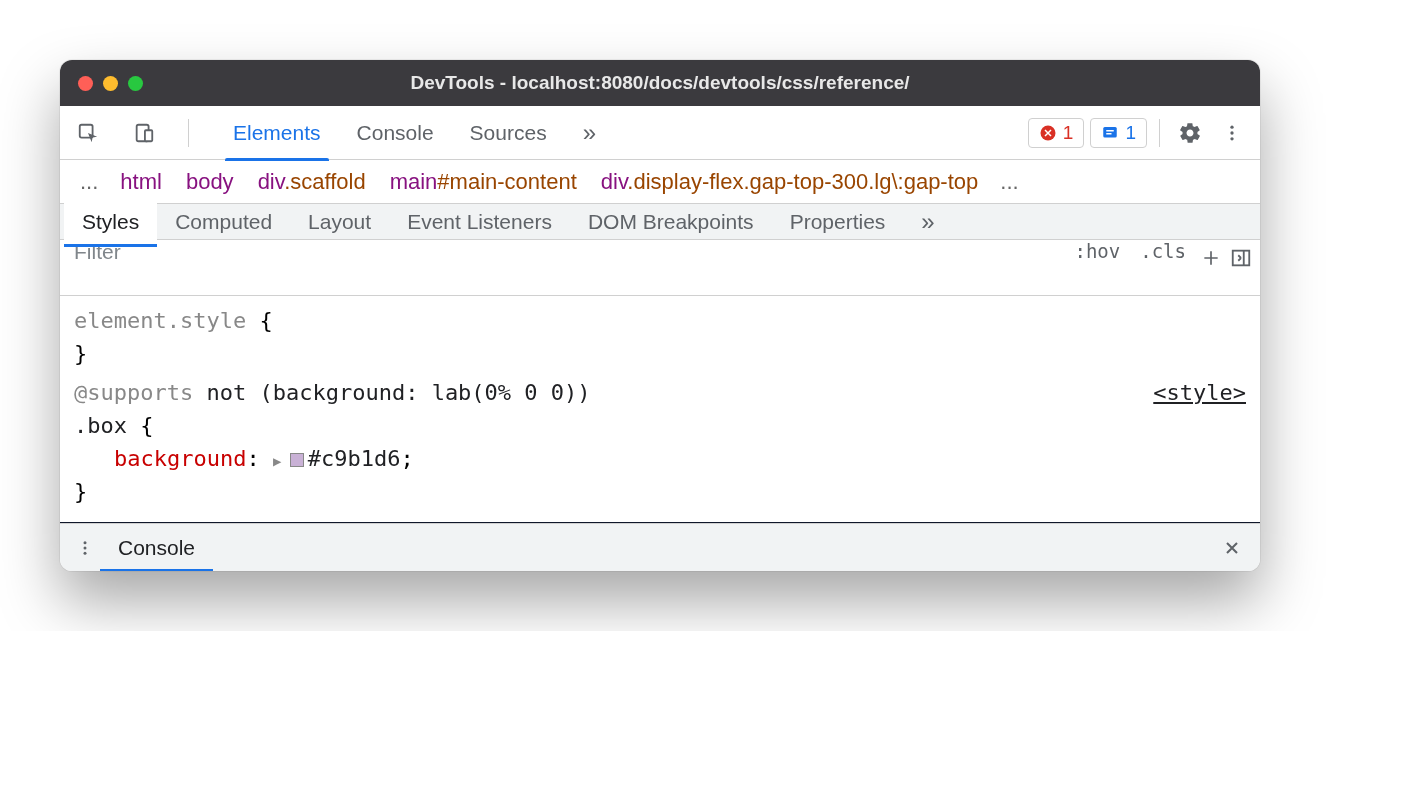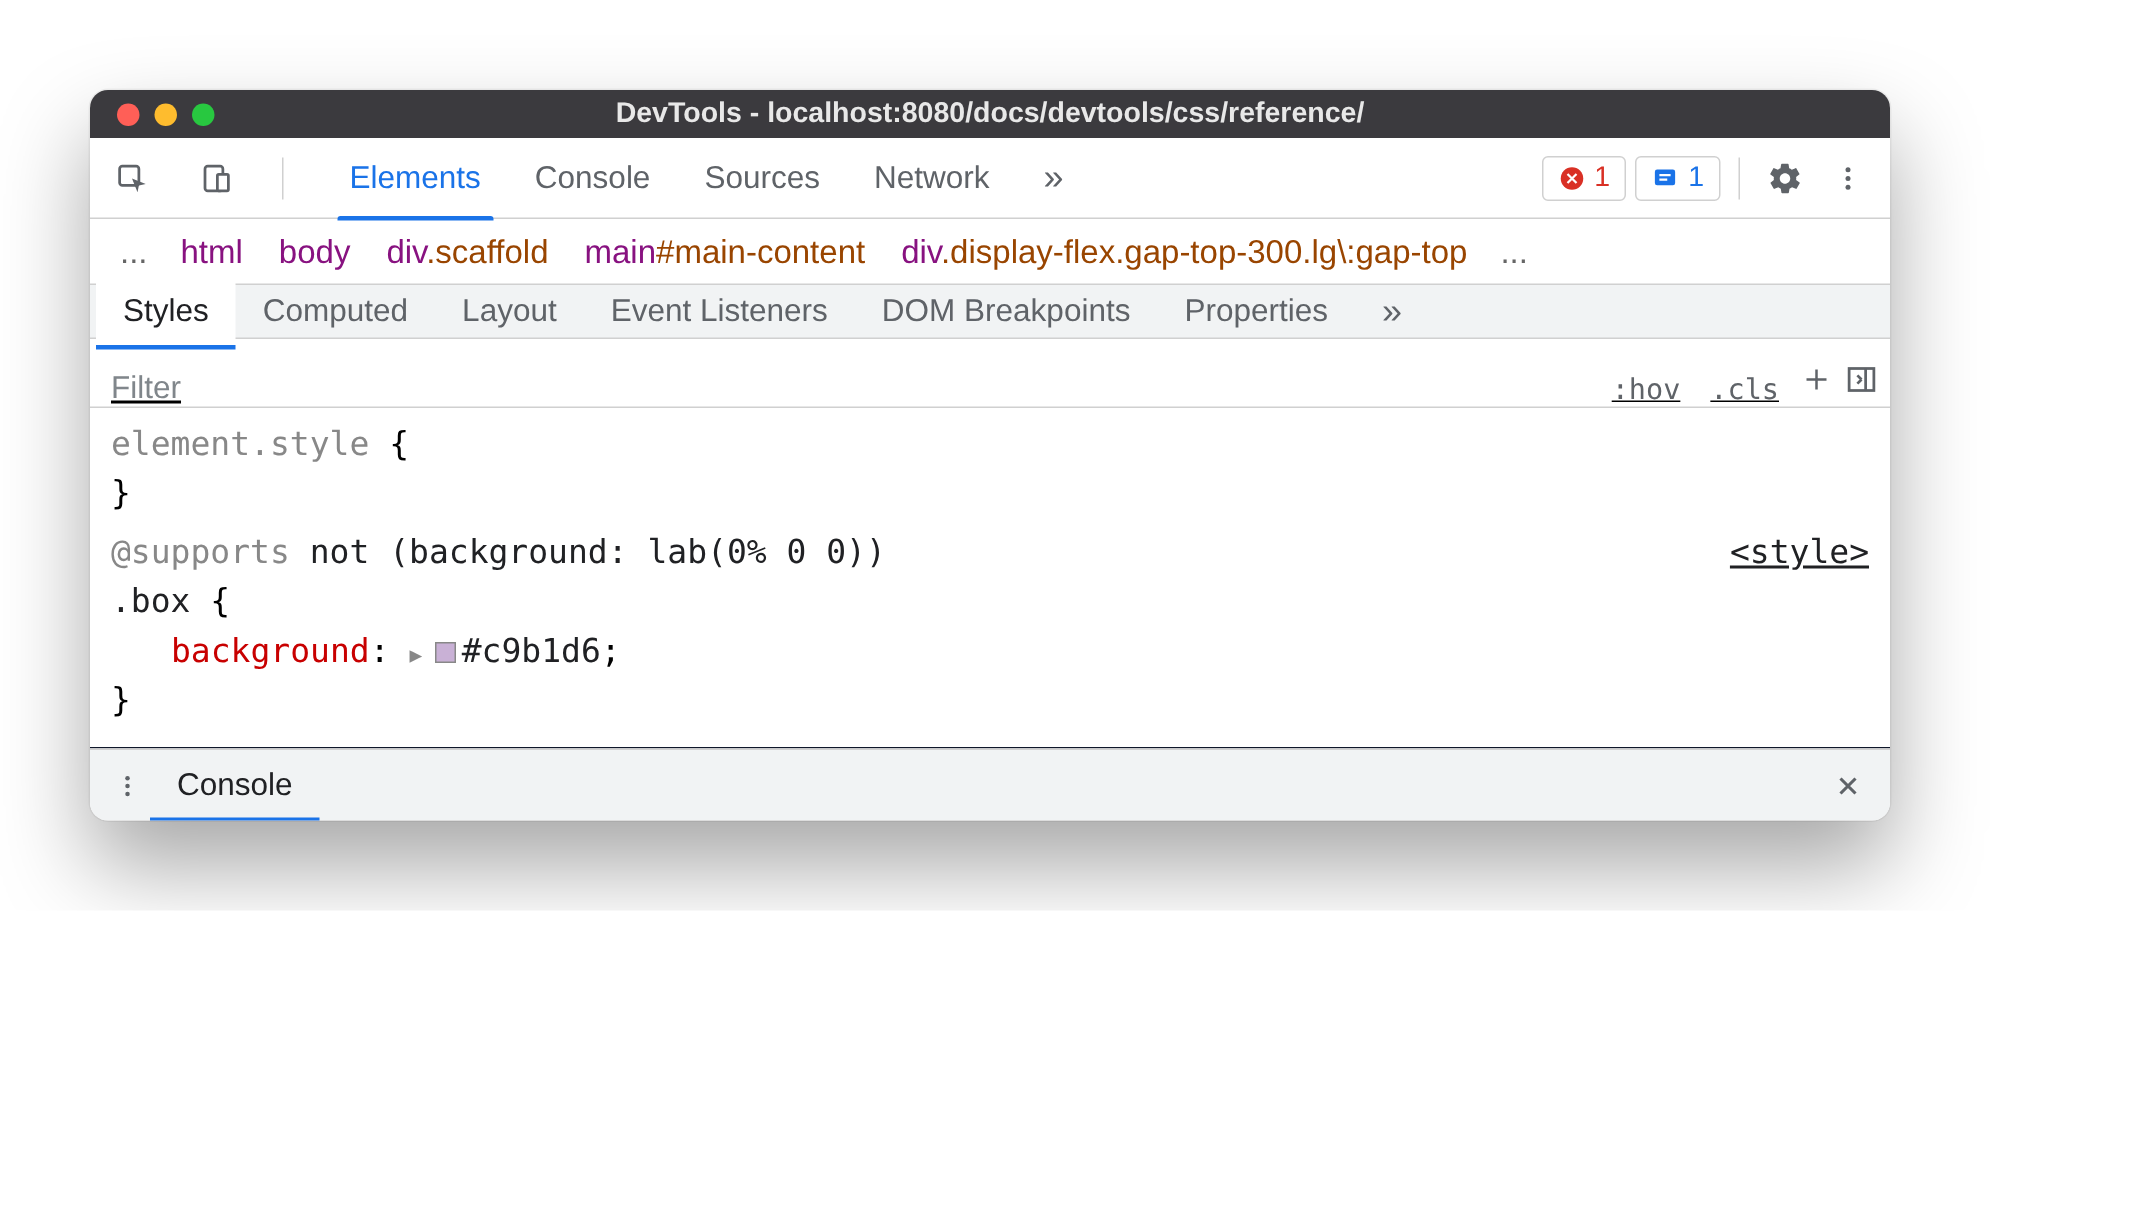--- a/index.html
+++ b/index.html
@@ -11,21 +11,21 @@
 }
 .window {
   width: 1200px;
   border-radius: 12px;
   overflow: hidden;
   box-shadow: 0 30px 60px rgba(0,0,0,0.35), 0 0 0 1px rgba(0,0,0,0.05);
   background: #fff;
 }
 .titlebar {
   background: #3b3a3e;
-  height: 32px;
+  height: 46px;
   display: flex;
   align-items: center;
   padding: 0 18px;
   position: relative;
 }
 .traffic { display: flex; gap: 10px; }
 .dot { width: 15px; height: 15px; border-radius: 50%; }
 .dot.red { background: #ff5f57; }
 .dot.yellow { background: #febc2e; }
 .dot.green { background: #28c840; }
@@ -81,22 +81,22 @@
 .subtab {
   padding: 0 18px; height: 48px; display: flex; align-items: center;
   font-size: 21px; color: #5f6368; cursor: pointer; position: relative;
 }
 .subtab.active { color: #202124; background: #fff; }
 .subtab.active::after {
   content: ""; position: absolute; bottom: -1px; left: 0; right: 0;
   height: 3px; background: #1a73e8;
 }
 .filterbar {
-  display: flex; align-items: flex-end; height: 46px;
-  border-bottom: 1px solid #d0d0d0; padding: 0 4px 0 14px; text-decoration: underline;
+  display: flex; align-items: flex-start; height: 56px;
+  border-bottom: 1px solid #d0d0d0; padding: 0 4px 0 14px;
 }
 .filter-input {
   flex: 1; border: none; outline: none; font-size: 21px;
   color: #5f6368; background: transparent;
 }
 .filter-input::placeholder { color: #80868b; }
 .pill {
   font-family: ui-monospace, Menlo, monospace; font-size: 19px;
   color: #5f6368; padding: 0 10px; cursor: pointer;
 }
@@ -159,21 +159,20 @@
       <svg width="22" height="22" viewBox="0 0 24 24" fill="none" stroke="currentColor" stroke-width="2">
           <rect x="4" y="3" width="13" height="18" rx="2"></rect>
           <rect x="13" y="9" width="8" height="12" rx="1" fill="#fff"></rect>
         </svg>
     </div>
     <div class="vdiv"></div>
     <div class="tabs-top">
       <div class="tab-top active">Elements</div>
       <div class="tab-top">Console</div>
       <div class="tab-top">Sources</div>
-      <div class="tab-top">Network</div>
       <div class="tab-top" style="font-size:24px;color:#5f6368;">»</div>
     </div>
     <div class="badge-area">
       <div class="badge err">
         <svg width="18" height="18" viewBox="0 0 24 24">
             <circle cx="12" cy="12" r="10" fill="#d93025"></circle>
             <path d="M8 8 L16 16 M16 8 L8 16" stroke="#fff" stroke-width="2"></path>
           </svg>
         <span>1</span>
       </div>

